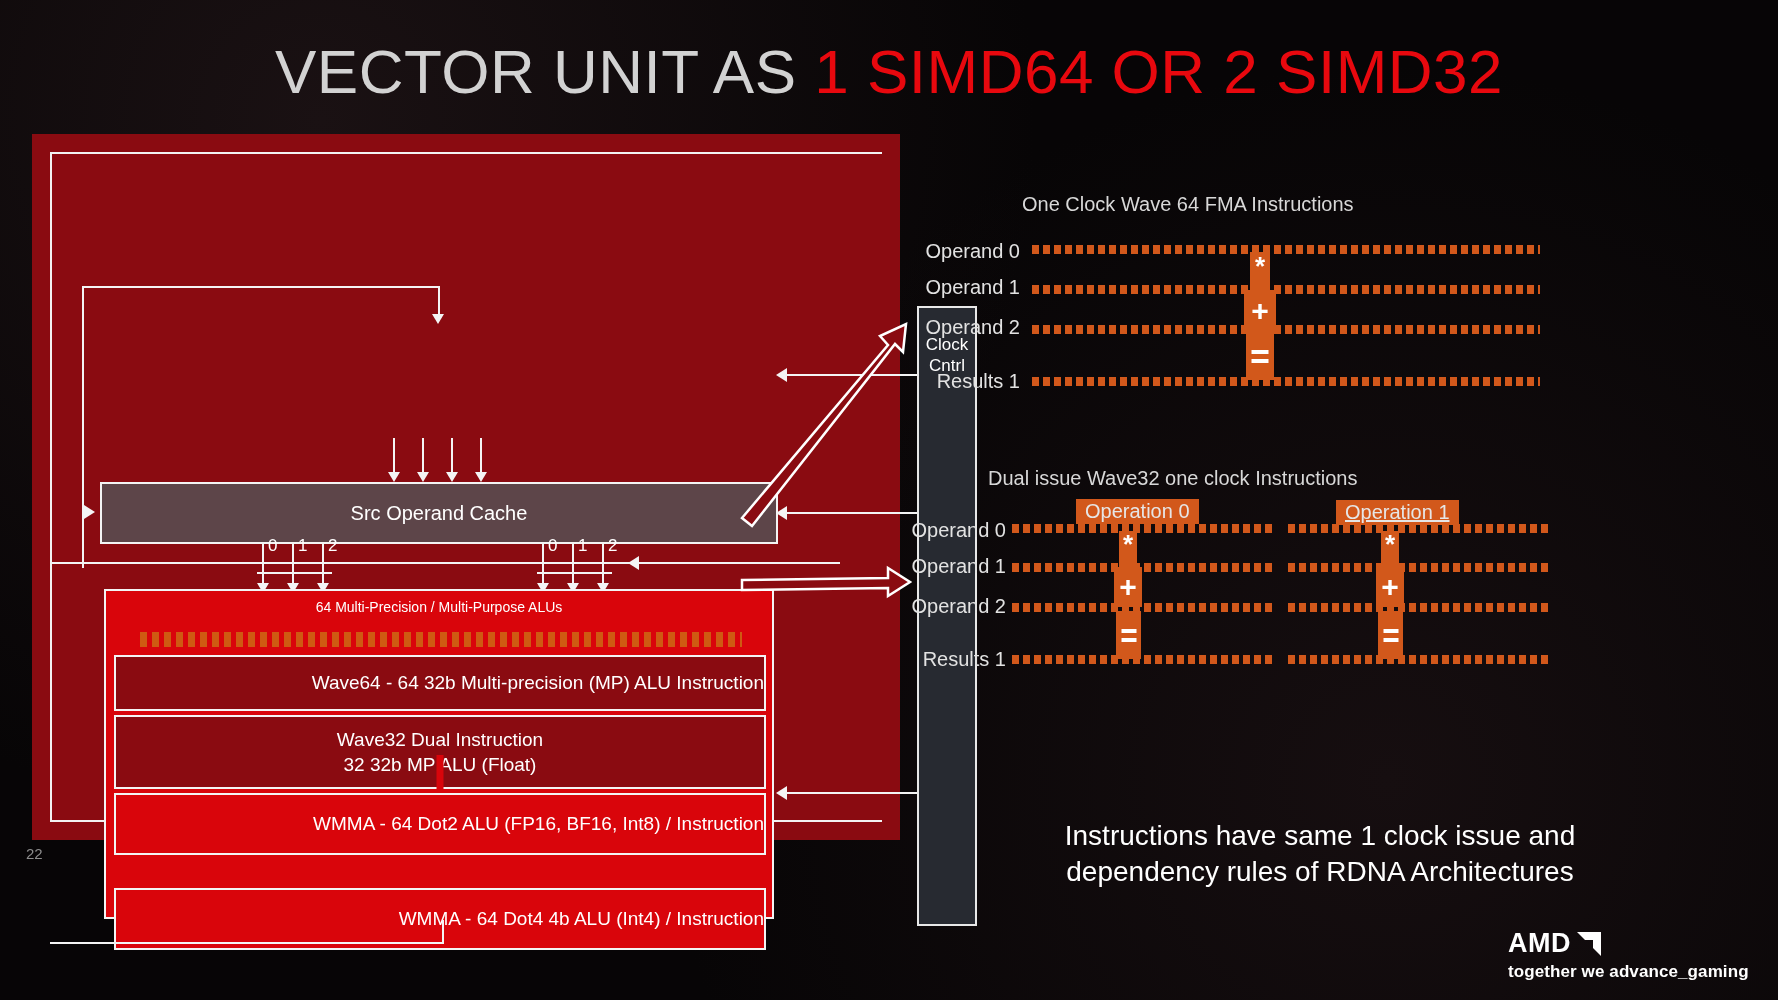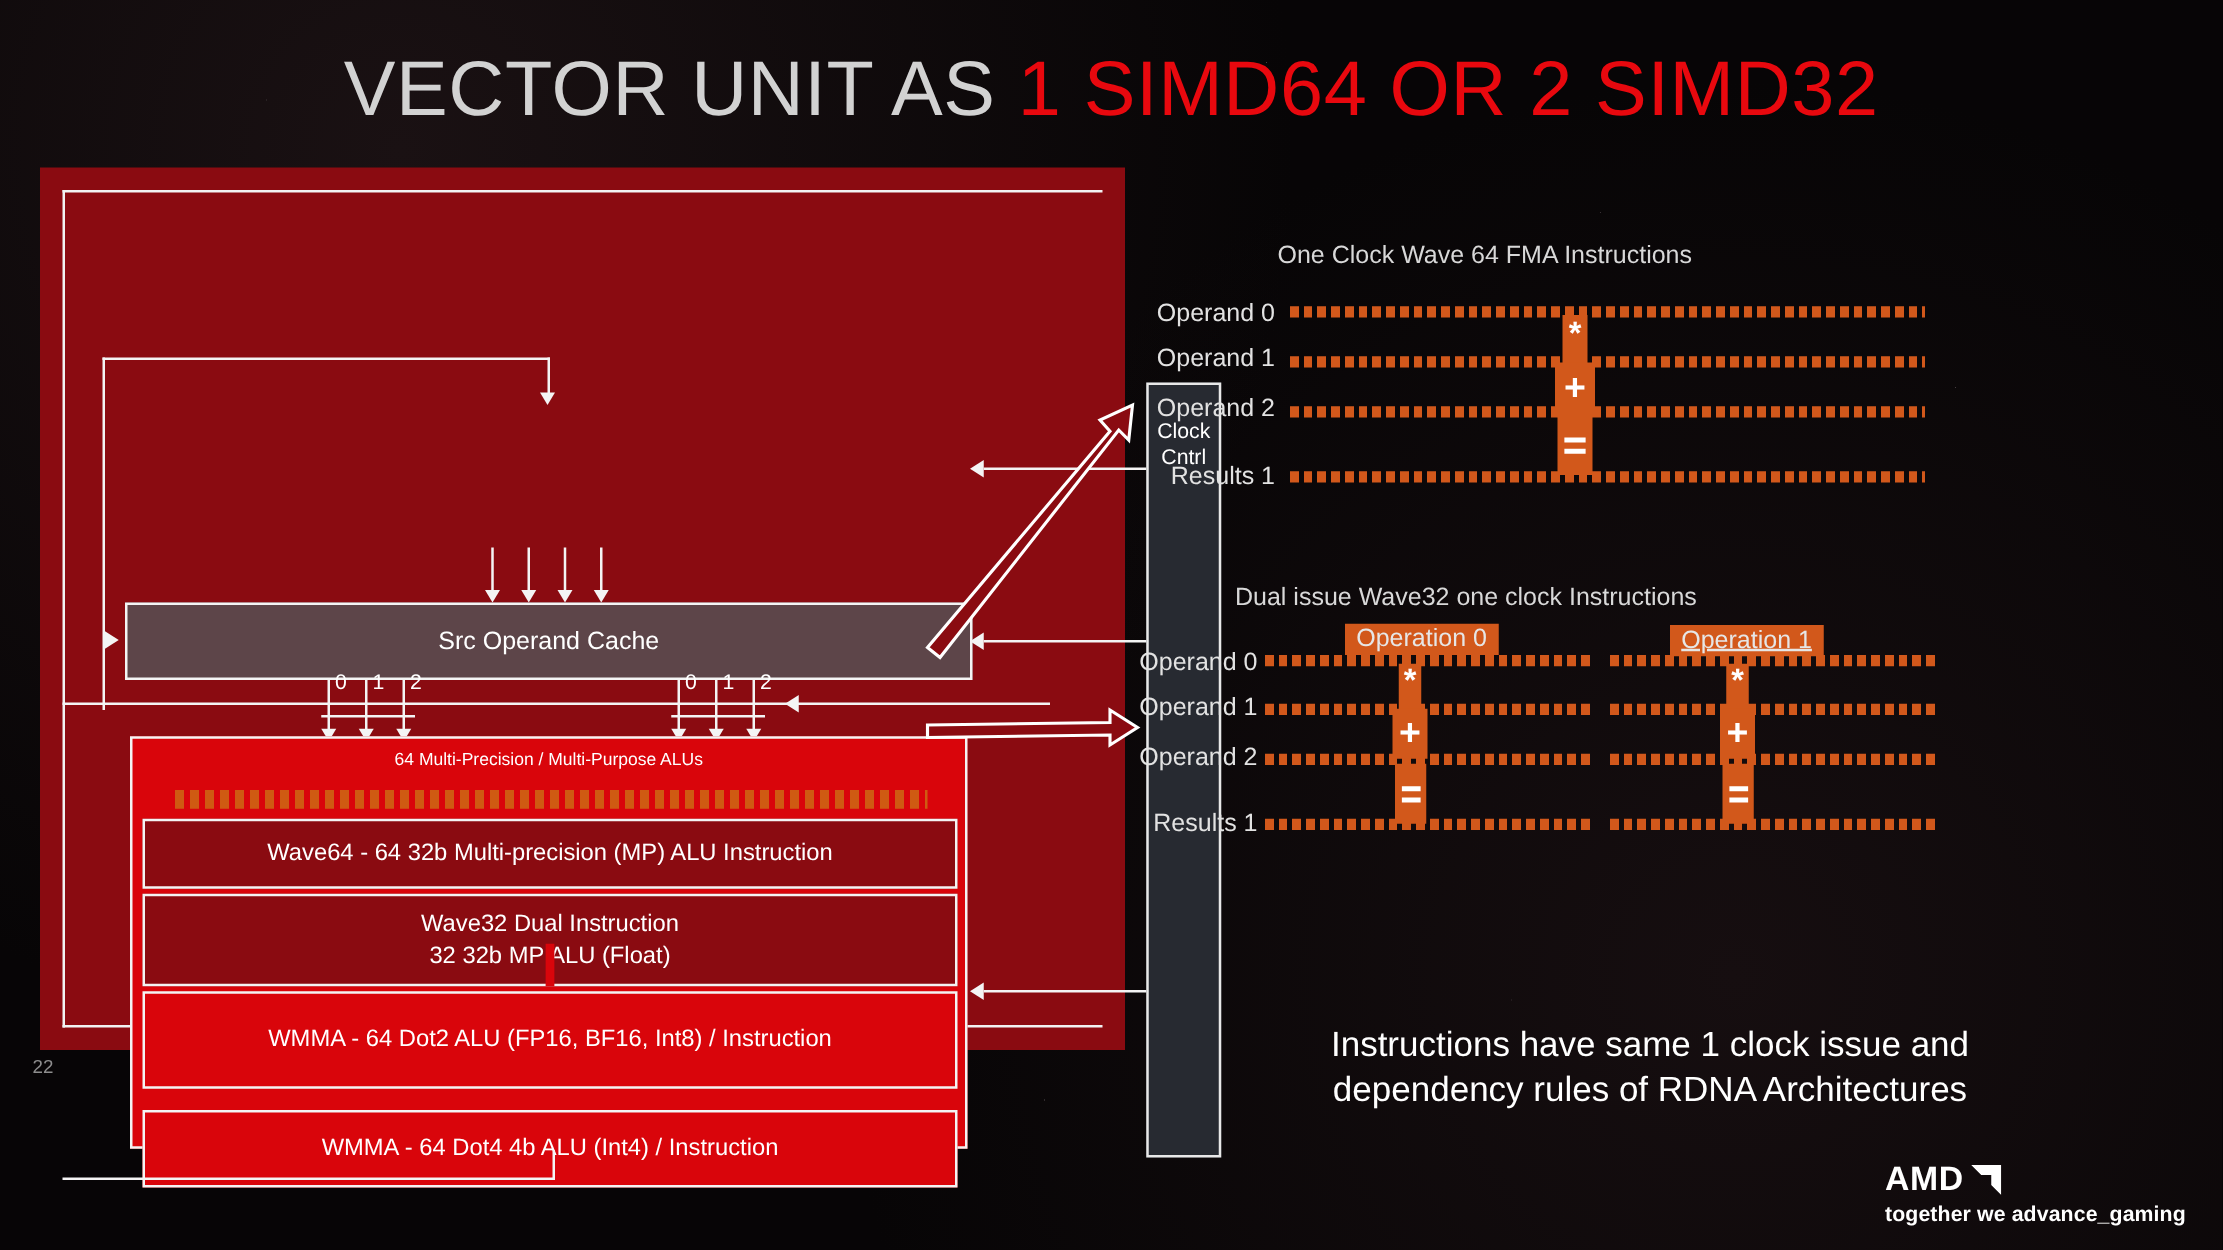--- a/index.html
+++ b/index.html
@@ -80,33 +80,33 @@
     text-align:center; color:#fff; font-size:14px;
   }
   #alu-strip {
     position:absolute; left:34px; top:41px; width:602px; height:15px;
     background:repeating-linear-gradient(to right,#cf5a12 0 7px, rgba(0,0,0,0) 7px 12px);
   }
   .alu-sub {
     position:absolute; left:8px; width:652px;
     border:2px solid #f4f4f4;
     color:#fff; font-size:19px;
-    display:flex; align-items:center; justify-content:center;
+    display:flex; align-items:center; justify-content:flex-end;
     text-align:center;
   }
   #sub-w64 { top:64px;  height:56px; background:#8a0b11; }
   #sub-w32 { top:124px; height:74px; background:#8a0b11; flex-direction:column; justify-content:center; }
   #sub-w32 .w32-top { font-size:19px; margin-bottom:3px; }
   #sub-w32 .w32-row { position:relative; width:100%; display:flex; }
   #sub-w32 .w32-half { flex:1; text-align:center; font-size:19px; }
   #w32-divider {
     position:absolute; left:50%; top:38px; width:7px; height:34px;
     background:#d9050b; transform:translateX(-50%);
   }
-  #sub-wmma2 { top:202px; height:78px; background:#d9050b; }
+  #sub-wmma2 { top:202px; height:62px; background:#d9050b; }
   #sub-wmma4 { top:268px; height:62px; background:#d9050b;margin-top:29px; }
 
   
   .op-tick {
     position:absolute; color:#ffffff; font-size:17px; line-height:1;
   }
   .vline { position:absolute; width:2px; background:#f4f4f4; }
   .hline { position:absolute; height:2px; background:#f4f4f4; }
   .arrow-dn {
     position:absolute; width:0; height:0;

